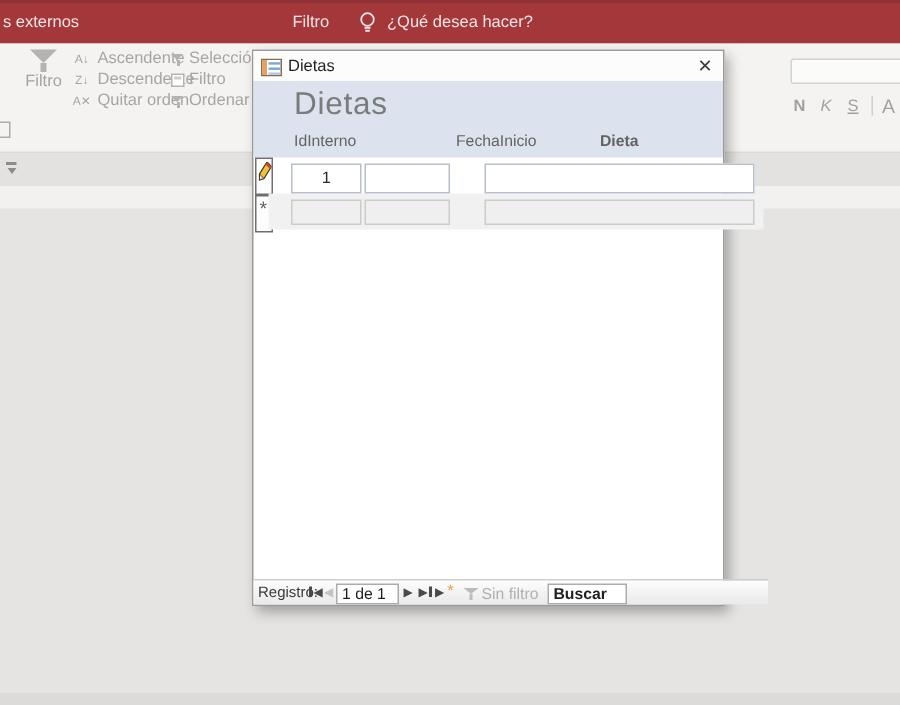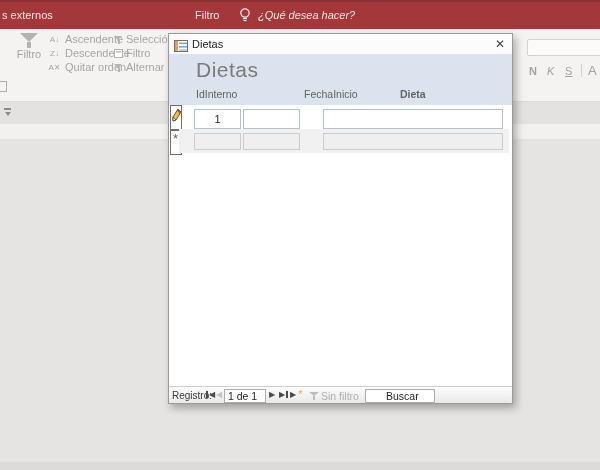--- a/index.html
+++ b/index.html
@@ -37,21 +37,21 @@
 
   
   .bandA{left:0;top:102px;width:600px;height:22px;background:#e3e2e1;}
   .bandB{left:0;top:124px;width:600px;height:15px;background:#f2f1f0;}
   .statusbar{left:0;top:462px;width:600px;height:8px;background:#dcdbda;}
   .pin-icon{left:4px;top:108px;width:8px;height:9px;}
   .pin-icon::before{content:"";position:absolute;left:0;top:0;width:7px;height:2px;background:#8d8c8b;}
   .pin-icon::after{content:"";position:absolute;left:1px;top:4px;border-left:3px solid transparent;border-right:3px solid transparent;border-top:4px solid #8d8c8b;}
 
   
-  .window{left:168px;top:33px;width:345px;height:371px;background:#fff;
+  .window{left:168px;top:33px;width:315px;height:371px;background:#fff;
           border:1px solid #9c9a99;box-sizing:border-box;
           box-shadow:3px 4px 8px rgba(0,0,0,.30);}
   .titlebar{left:0;top:0;width:100%;height:20px;background:#fcfcfc;}
   .titlebar .title{left:23px;top:4px;font-size:11px;color:#1f1f1f;}
   .closebtn{right:4px;top:2px;width:16px;height:16px;font-size:12px;line-height:16px;
             text-align:center;color:#404040;cursor:default;}
   .formheader{left:0;top:20px;width:100%;height:51px;background:#dce3ee;}
   .formtitle{left:27px;top:4px;font-size:21px;color:#7b7b7b;letter-spacing:.5px;}
   .collabel{top:34px;font-size:10.5px;color:#636363;}
   .selcell{left:1px;width:12px;height:25px;border:1px solid #6f6f6f;background:#fdfdfd;box-sizing:border-box;}
@@ -69,39 +69,39 @@
   .navbtn .bar{width:2px;height:7px;background:currentColor;}
   .navbtn.disabled{color:#c4c3c2;}
   .posbox{left:55px;top:2px;width:37px;height:12px;background:#fff;border:1px solid #ababab;
           font-size:10.5px;color:#1f1f1f;padding-left:3px;line-height:12px;box-sizing:content-box;}
   .newstar{color:#e6a23c;font-size:11px;line-height:7px;margin-left:1px;}
   .navfunnel{top:5px;width:10px;height:10px;position:absolute;}
   .navfunnel::before{content:"";position:absolute;left:0;top:0;border-left:5px solid transparent;border-right:5px solid transparent;border-top:4px solid #bdbcbb;}
   .navfunnel::after{content:"";position:absolute;left:4px;top:4px;width:2px;height:4px;background:#bdbcbb;}
   .sinfiltro{top:3px;font-size:10.5px;color:#b1b0af;}
   .searchbox{left:196px;top:2px;width:48px;height:12px;background:#fff;border:1px solid #ababab;
-             font-size:10.5px;color:#1f1f1f;padding-left:20px;line-height:12px;}
+             font-size:10.5px;color:#1f1f1f;padding-left:3px;line-height:12px;font-weight:bold;}
 </style>
 </head>
 <body>
 
 <div class="app">
 
   <div class="abs tabbar">
     <div class="abs topline"></div>
     <div class="abs tab" style="left:2px;">s externos</div>
     <div class="abs tab" style="left:195px;">Filtro</div>
     <span class="abs" style="left:238px;top:7px;">
       <svg width="14" height="15" viewBox="0 0 14 15">
         <circle cx="7" cy="6" r="4.2" fill="none" stroke="#f5e6e6" stroke-width="1.2"></circle>
         <line x1="5" y1="11.5" x2="9" y2="11.5" stroke="#f5e6e6" stroke-width="1.2"></line>
         <line x1="5.5" y1="13.5" x2="8.5" y2="13.5" stroke="#f5e6e6" stroke-width="1.2"></line>
       </svg>
     </span>
-    <div class="abs tellme" style="left:258px;font-style:italic;">¿Qué desea hacer?</div>
+    <div class="abs tellme" style="left:258px;">¿Qué desea hacer?</div>
   </div>
 
   <div class="abs ribbon">
 
     <div class="abs" style="left:10px;top:2px;width:38px;">
       <div style="margin:2px auto 0;width:18px;">
         <div class="funnel"></div>
           <div class="funnel-stem"></div>
       </div>
       <div class="bigbtn-label">Filtro</div>
@@ -126,21 +126,21 @@
       <div class="smallbtn">
         <span class="mini-funnel"></span>
         <span class="lbl">Selecció</span>
       </div>
       <div class="smallbtn">
         <span class="mini-box"></span>
         <span class="lbl">Filtro</span>
       </div>
       <div class="smallbtn">
         <span class="mini-funnel"></span>
-        <span class="lbl">Alternar</span>
+        <span class="lbl">Ordenar</span>
       </div>
     </div>
 
 
     <div class="abs launcher" style="left:-4px;top:52px;"></div>
 
     <div class="abs combo" style="left:527px;top:10px;width:80px;height:15px;"></div>
     <div class="abs fmt" style="left:529px;top:36px;font-weight:bold;">N</div>
     <div class="abs fmt it" style="left:547px;top:36px;">K</div>
     <div class="abs fmt un" style="left:565px;top:36px;">S</div>

